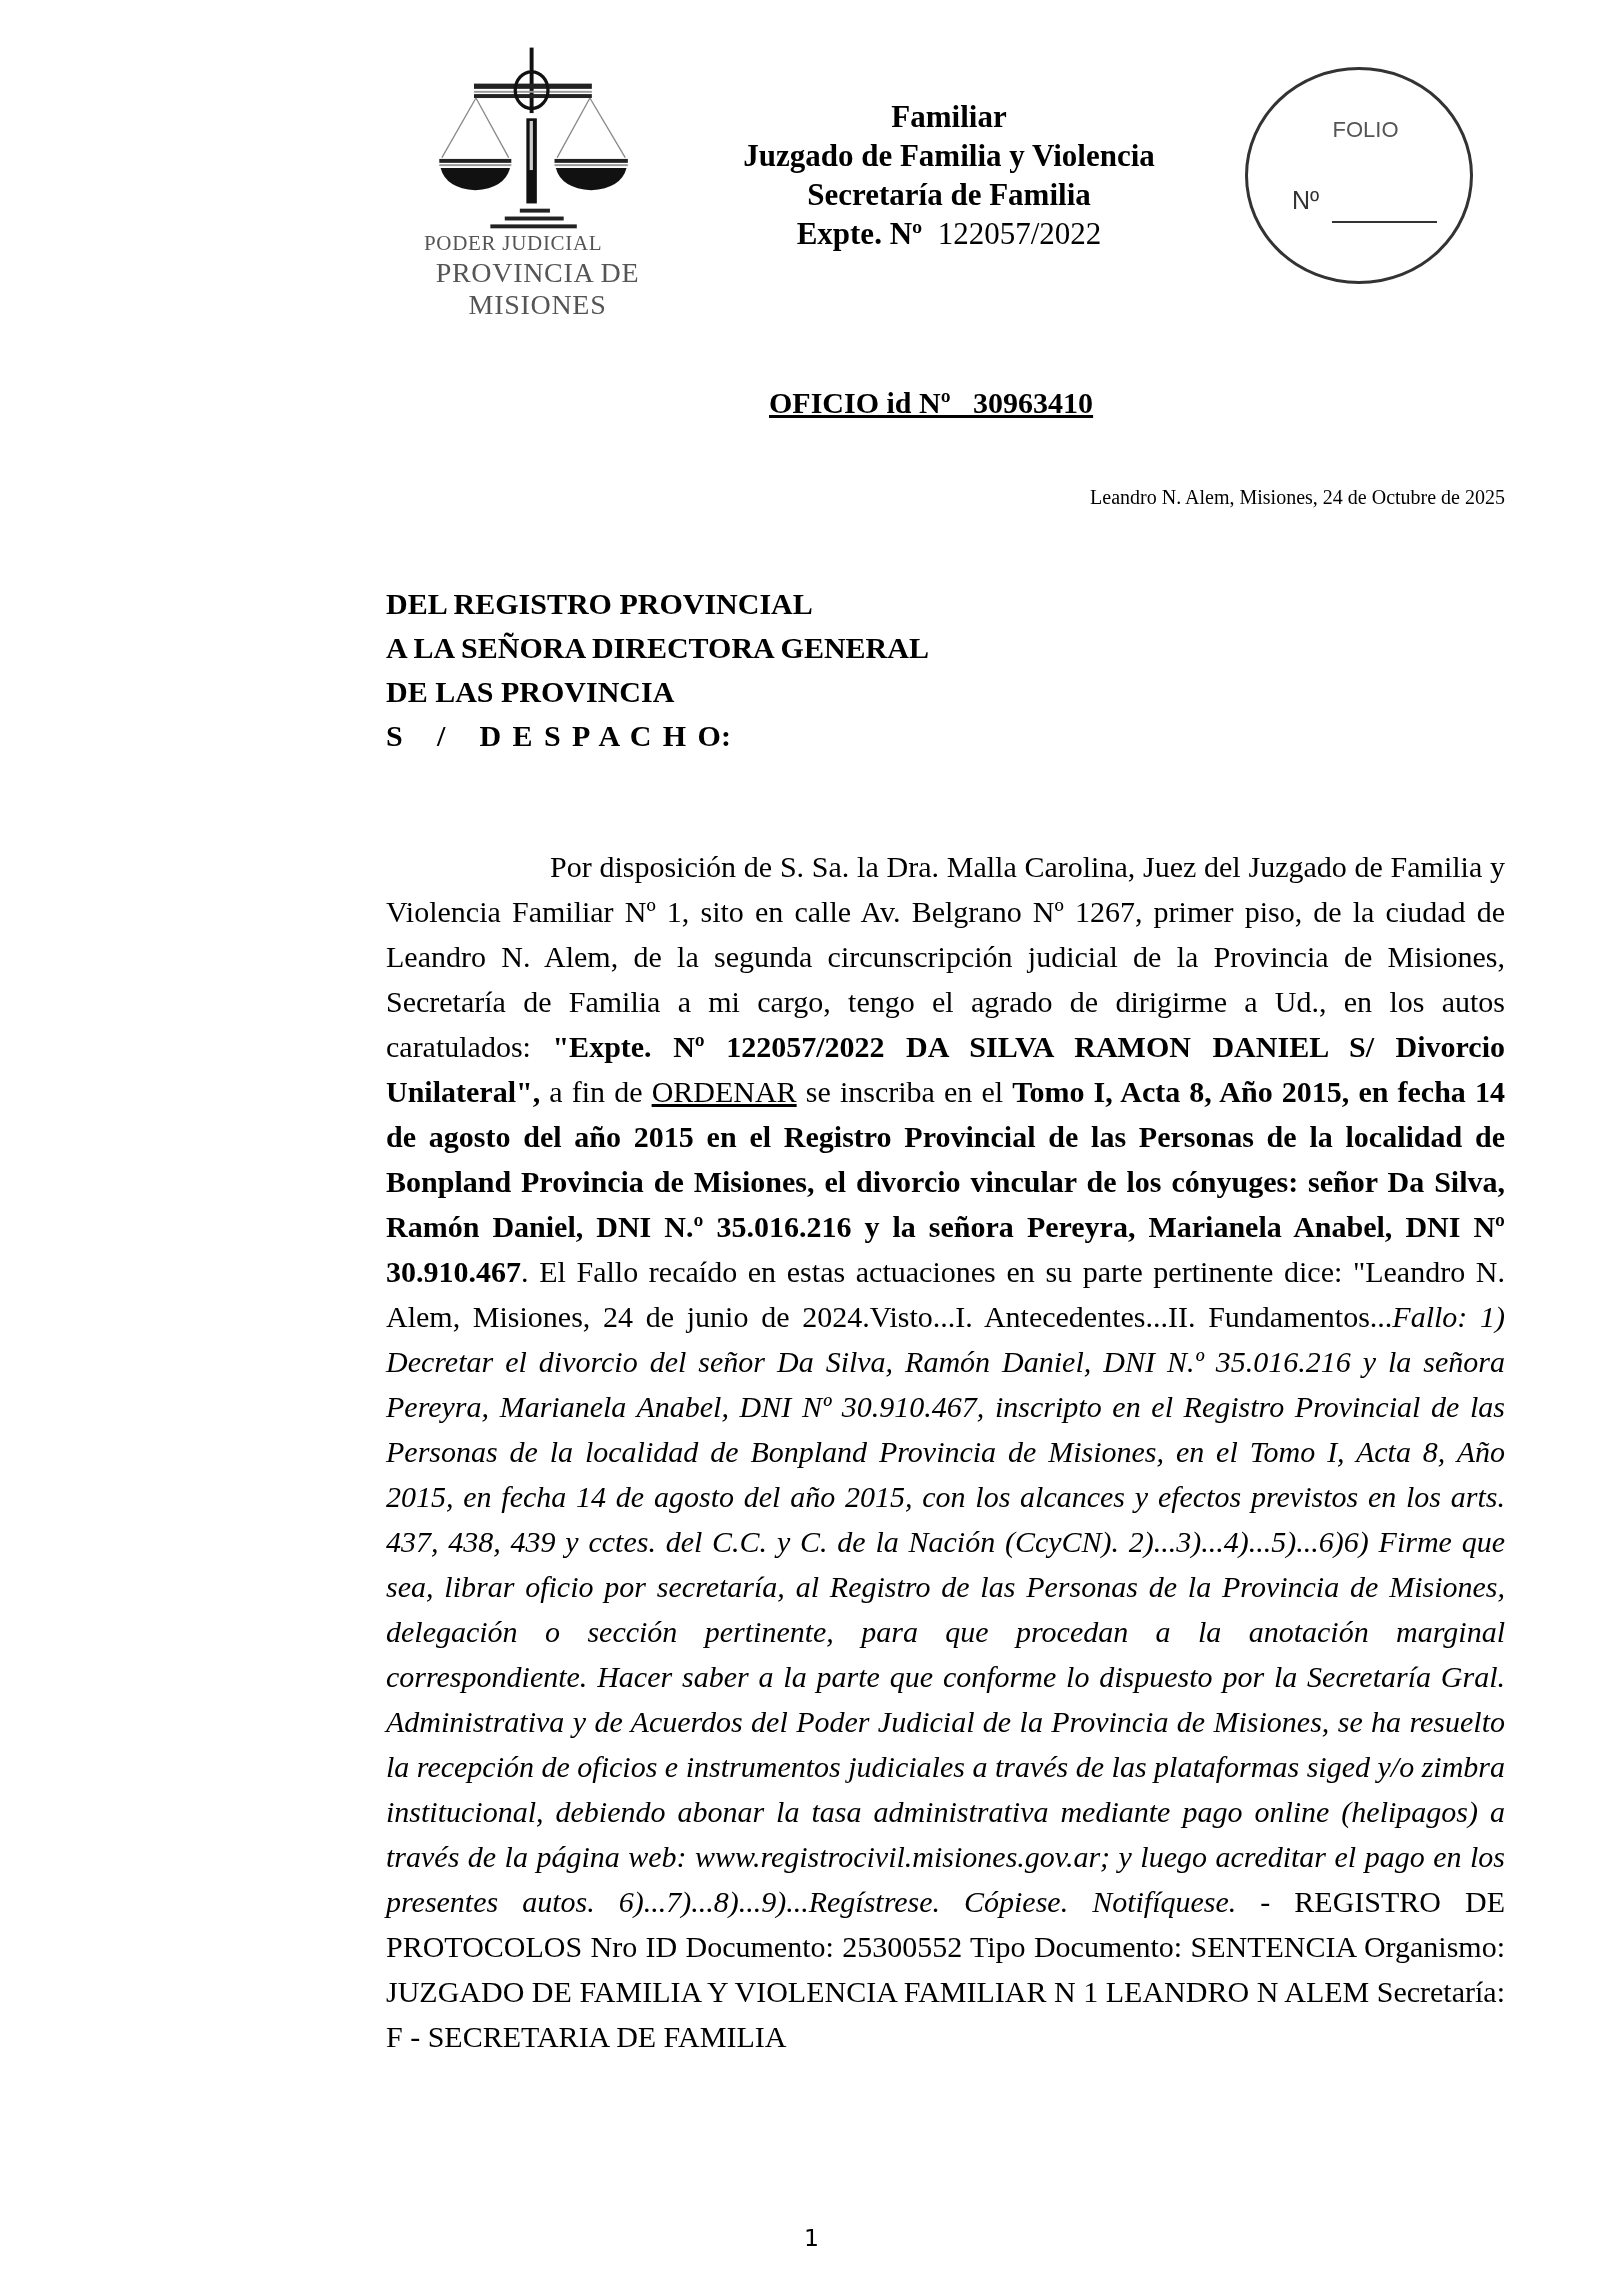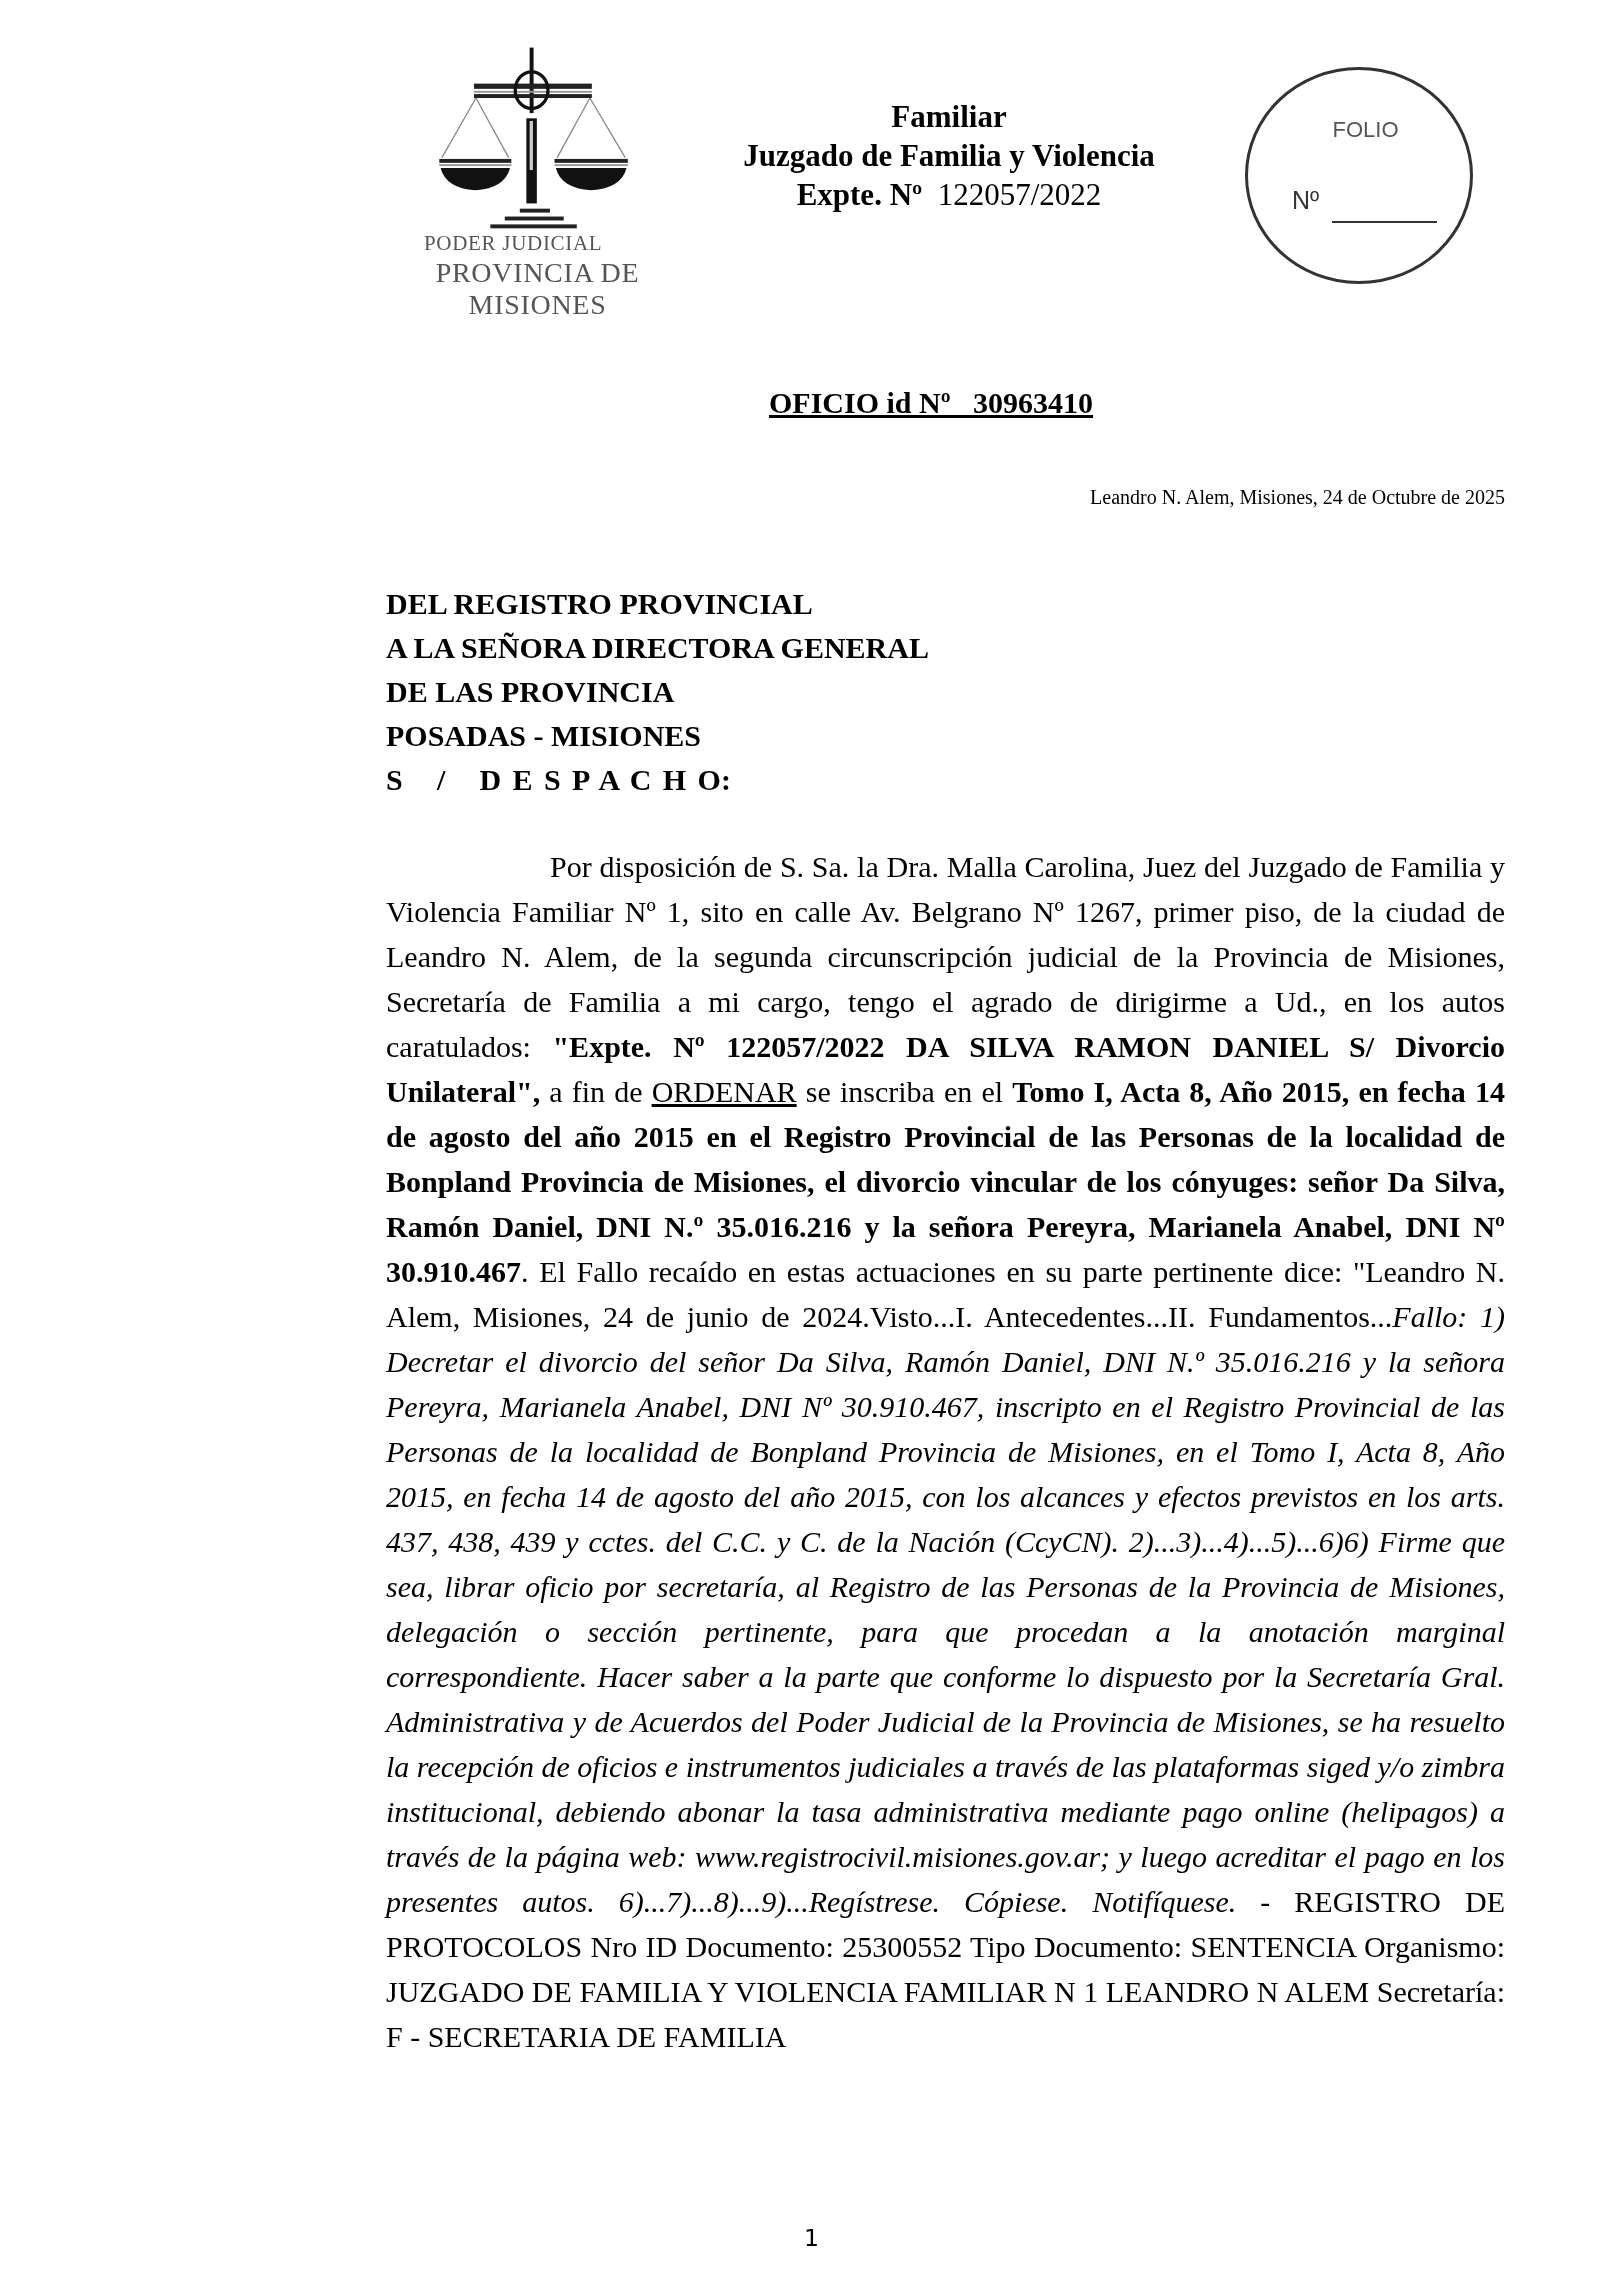--- a/index.html
+++ b/index.html
@@ -169,40 +169,40 @@
     <rect x="160" y="268" width="90" height="6" fill="#222"></rect>
     <rect x="138" y="280" width="132" height="6" fill="#222"></rect>
   </svg>
   <div class="logo-text l1">PODER JUDICIAL</div>
   <div class="logo-text l2">PROVINCIA DE MISIONES</div>
 </div>
 
 <div class="court-header">
   <div>Familiar</div>
   <div>Juzgado de Familia y Violencia</div>
+  <div>Secretaría de Familia</div>
   <div>
     <span>Expte. Nº</span>&nbsp;
     <span class="num">122057/2022</span>
   </div>
 </div>
 
 <div class="folio">
   <div class="folio-label">FOLIO</div>
   <div class="folio-no">Nº</div>
   <div class="folio-line"></div>
 </div>
 
 <div class="oficio">OFICIO id Nº   30963410</div>
 
 <div class="date-line">Leandro N. Alem, Misiones, 24 de Octubre de 2025</div>
 
 <div class="addressee">
   <div>DEL REGISTRO PROVINCIAL</div>
   <div>A LA SEÑORA DIRECTORA GENERAL</div>
   <div>DE LAS PROVINCIA</div>
-  <div>POSADAS - MISIONES</div>
   <div class="despacho">S   /   D E S P A C H O:</div>
 </div>
 
 <div class="body-text"><span>Por disposición de S. Sa. la Dra. Malla Carolina, Juez del Juzgado de Familia y Violencia Familiar Nº 1, sito en calle Av. Belgrano Nº 1267, primer piso, de la ciudad de Leandro N. Alem, de la segunda circunscripción judicial de la Provincia de Misiones, Secretaría de Familia a mi cargo, tengo el agrado de dirigirme a Ud., en los autos caratulados: </span><b>"Expte. Nº 122057/2022 DA SILVA RAMON DANIEL S/ Divorcio Unilateral",</b><span> a fin de </span><u>ORDENAR</u><span> se inscriba en el </span><b>Tomo I, Acta 8, Año 2015, en fecha 14 de agosto del año 2015 en el Registro Provincial de las Personas de la localidad de Bonpland Provincia de Misiones, el divorcio vincular de los cónyuges: señor Da Silva, Ramón Daniel, DNI N.º 35.016.216 y la señora Pereyra, Marianela Anabel, DNI Nº 30.910.467</b><span>. El Fallo recaído en estas actuaciones en su parte pertinente dice: "Leandro N. Alem, Misiones, 24 de junio de 2024.Visto...I. Antecedentes...II. Fundamentos...</span><i>Fallo: 1) Decretar el divorcio del señor Da Silva, Ramón Daniel, DNI N.º 35.016.216 y la señora Pereyra, Marianela Anabel, DNI Nº 30.910.467, inscripto en el Registro Provincial de las Personas de la localidad de Bonpland Provincia de Misiones, en el Tomo I, Acta 8, Año 2015, en fecha 14 de agosto del año 2015, con los alcances y efectos previstos en los arts. 437, 438, 439 y cctes. del C.C. y C. de la Nación (CcyCN). 2)...3)...4)...5)...6)6) Firme que sea, librar oficio por secretaría, al Registro de las Personas de la Provincia de Misiones, delegación o sección pertinente, para que procedan a la anotación marginal correspondiente. Hacer saber a la parte que conforme lo dispuesto por la Secretaría Gral. Administrativa y de Acuerdos del Poder Judicial de la Provincia de Misiones, se ha resuelto la recepción de oficios e instrumentos judiciales a través de las plataformas siged y/o zimbra institucional, debiendo abonar la tasa administrativa mediante pago online (helipagos) a través de la página web: www.registrocivil.misiones.gov.ar; y luego acreditar el pago en los presentes autos. 6)...7)...8)...9)...Regístrese. Cópiese. Notifíquese.</i><span> - REGISTRO DE PROTOCOLOS Nro ID Documento: 25300552 Tipo Documento: SENTENCIA Organismo: JUZGADO DE FAMILIA Y VIOLENCIA FAMILIAR N 1 LEANDRO N ALEM Secretaría: F - SECRETARIA DE FAMILIA</span></div>
 
 <div class="page-number">1</div>
 
 
 </body></html>

